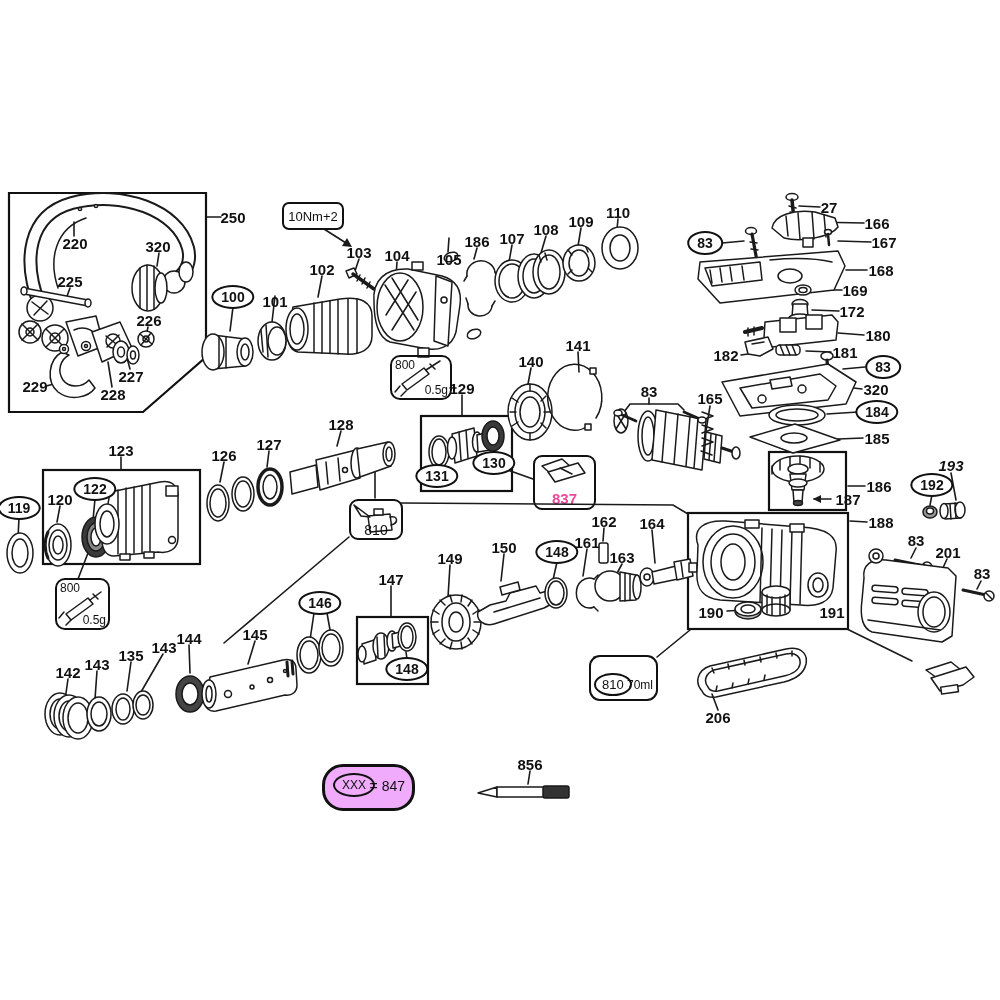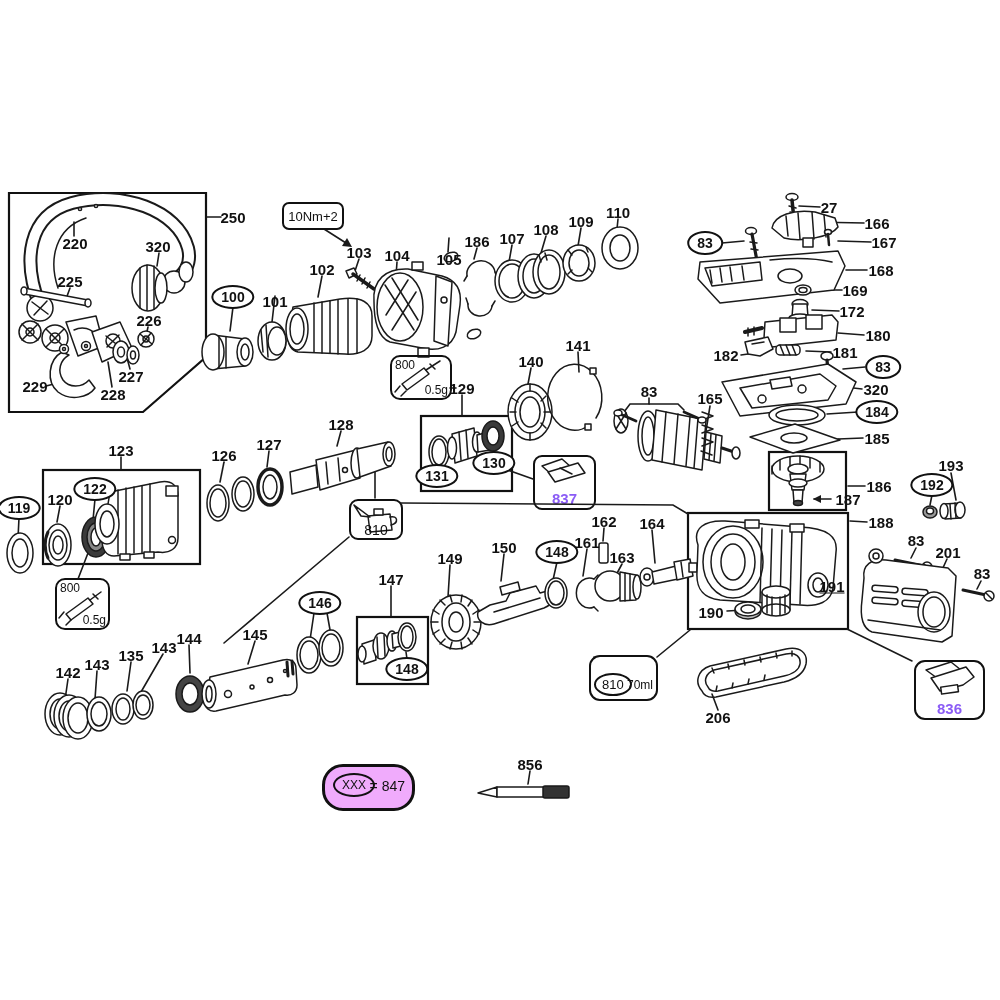--- a/index.html
+++ b/index.html
@@ -20,21 +20,21 @@
   #lube-small{left:349px;top:499px;width:50px;height:37px;border-radius:9px;}
   #lube-small .lube-id{position:absolute;left:0;right:0;bottom:0;text-align:center;font-size:14px;}
   #lube-large{left:589px;top:655px;width:65px;height:42px;border-radius:11px;background:#fff;}
   #lube-large .lube-oval{position:absolute;left:3px;bottom:3px;border:2px solid #111;border-radius:50%;
         padding:2px 6px;font-size:13px;}
   #lube-large .lube-qty{position:absolute;right:3px;bottom:7px;font-size:12px;}
   .part-box{position:absolute;border:2px solid #111;border-radius:9px;background:transparent;}
   #box-837{left:533px;top:455px;width:59px;height:51px;}
   #box-836{left:914px;top:660px;width:67px;height:56px;border-radius:11px;}
   .part-box .pb-label{position:absolute;left:0;right:0;bottom:1px;text-align:center;
-        font-weight:bold;font-size:15px;color:#8b5cf6;}
+        font-weight:bold;font-size:15px;color:#ec4899;}
   #legend-note{left:322px;top:764px;width:87px;height:41px;border-radius:21px;border-width:3px;background:#f0abfc;}
   #legend-note .legend-sym{position:absolute;left:8px;top:6px;border:2px solid #111;border-radius:50%;
         padding:3px 7px;font-size:12px;}
   #legend-note .legend-val{position:absolute;right:7px;top:11px;font-size:14px;}
 </style>
 </head>
 <body>
 
 <div id="canvas">
 
@@ -747,23 +747,20 @@
 
   <div id="lube-large" class="note-box">
     <span class="lube-oval">810</span>
     <span class="lube-qty">70ml</span>
   </div>
 
   <div id="box-837" class="part-box">
     <span class="pb-label">837</span>
   </div>
 
-  <div id="box-836" class="part-box">
-    <span class="pb-label">836</span>
-  </div>
 
   <div id="legend-note" class="note-box">
     <span class="legend-sym">XXX</span>
     <span class="legend-val">= 847</span>
   </div>
 
   <div id="callout-layer">
       <div class="callout" style="left: 233px; top: 217px;">250</div>
       <div class="callout" style="left: 75px; top: 243px;">220</div>
       <div class="callout" style="left: 158px; top: 246px;">320</div>
@@ -796,23 +793,23 @@
       <div class="callout oval" style="left: 883px; top: 367px;">83</div>
       <div class="callout" style="left: 876px; top: 389px;">320</div>
       <div class="callout oval" style="left: 877px; top: 412px;">184</div>
       <div class="callout" style="left: 877px; top: 438px;">185</div>
       <div class="callout" style="left: 710px; top: 398px;">165</div>
       <div class="callout" style="left: 649px; top: 391px;">83</div>
       <div class="callout" style="left: 879px; top: 486px;">186</div>
       <div class="callout" style="left: 848px; top: 499px;">187</div>
       <div class="callout" style="left: 881px; top: 522px;">188</div>
       <div class="callout" style="left: 711px; top: 612px;">190</div>
-      <div class="callout" style="left: 832px; top: 586px; text-decoration: underline;">191</div>
+      <div class="callout" style="left: 832px; top: 612px;">191</div>
       <div class="callout oval" style="left: 932px; top: 485px;">192</div>
-      <div class="callout" style="left: 951px; top: 465px;">193</div>
+      <div class="callout" style="left: 951px; top: 465px; font-style: italic;">193</div>
       <div class="callout" style="left: 916px; top: 540px;">83</div>
       <div class="callout" style="left: 948px; top: 552px;">201</div>
       <div class="callout" style="left: 982px; top: 573px;">83</div>
       <div class="callout" style="left: 531px; top: 361px;">140</div>
       <div class="callout" style="left: 578px; top: 345px;">141</div>
       <div class="callout" style="left: 462px; top: 388px;">129</div>
       <div class="callout oval" style="left: 437px; top: 476px;">131</div>
       <div class="callout oval" style="left: 494px; top: 463px;">130</div>
       <div class="callout oval" style="left: 19px; top: 508px;">119</div>
       <div class="callout" style="left: 60px; top: 499px;">120</div>

